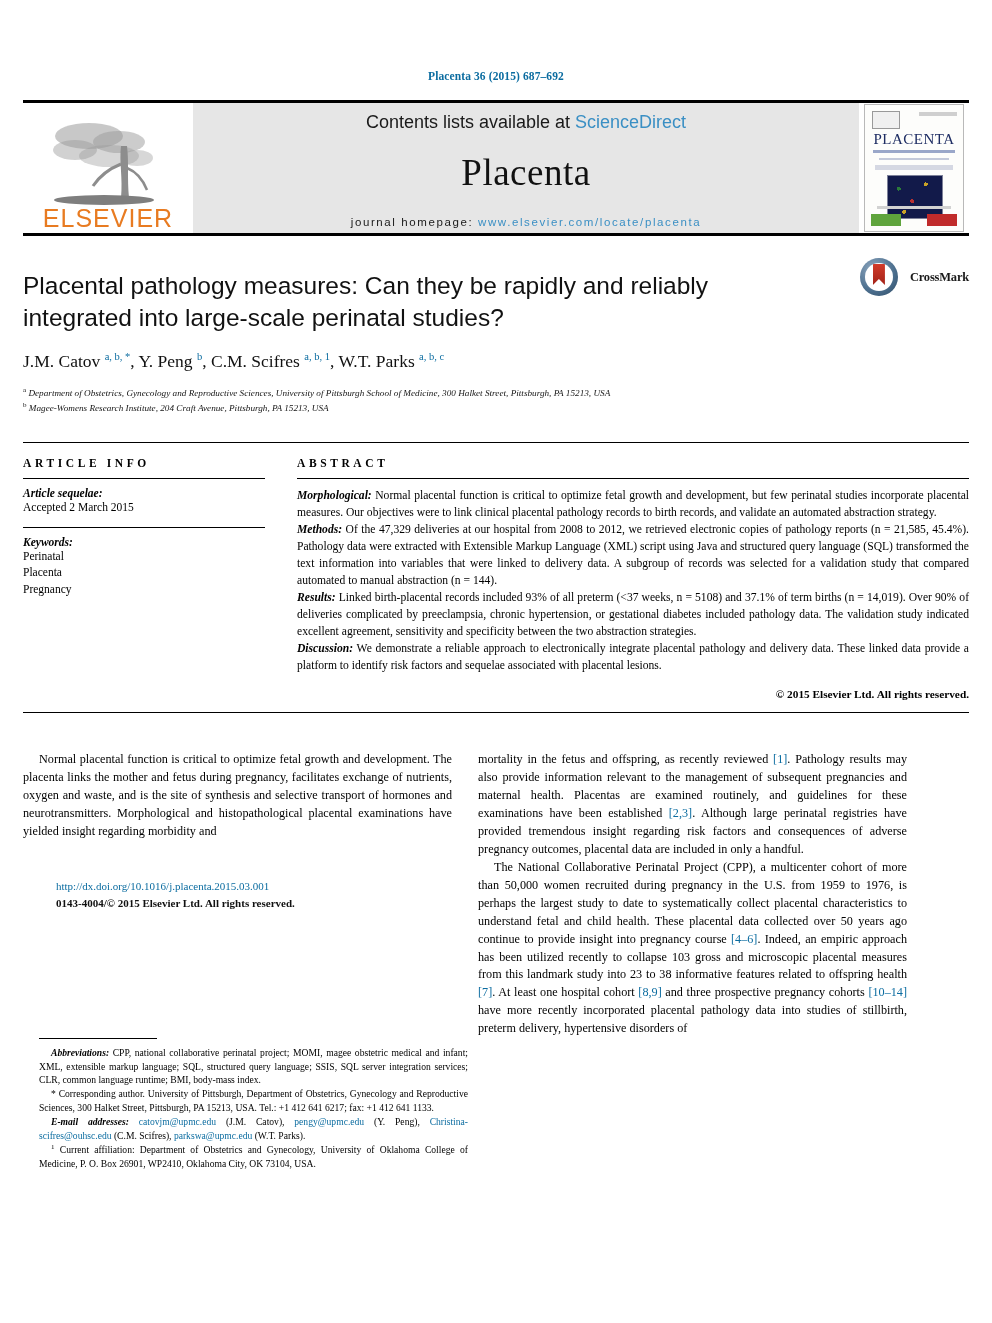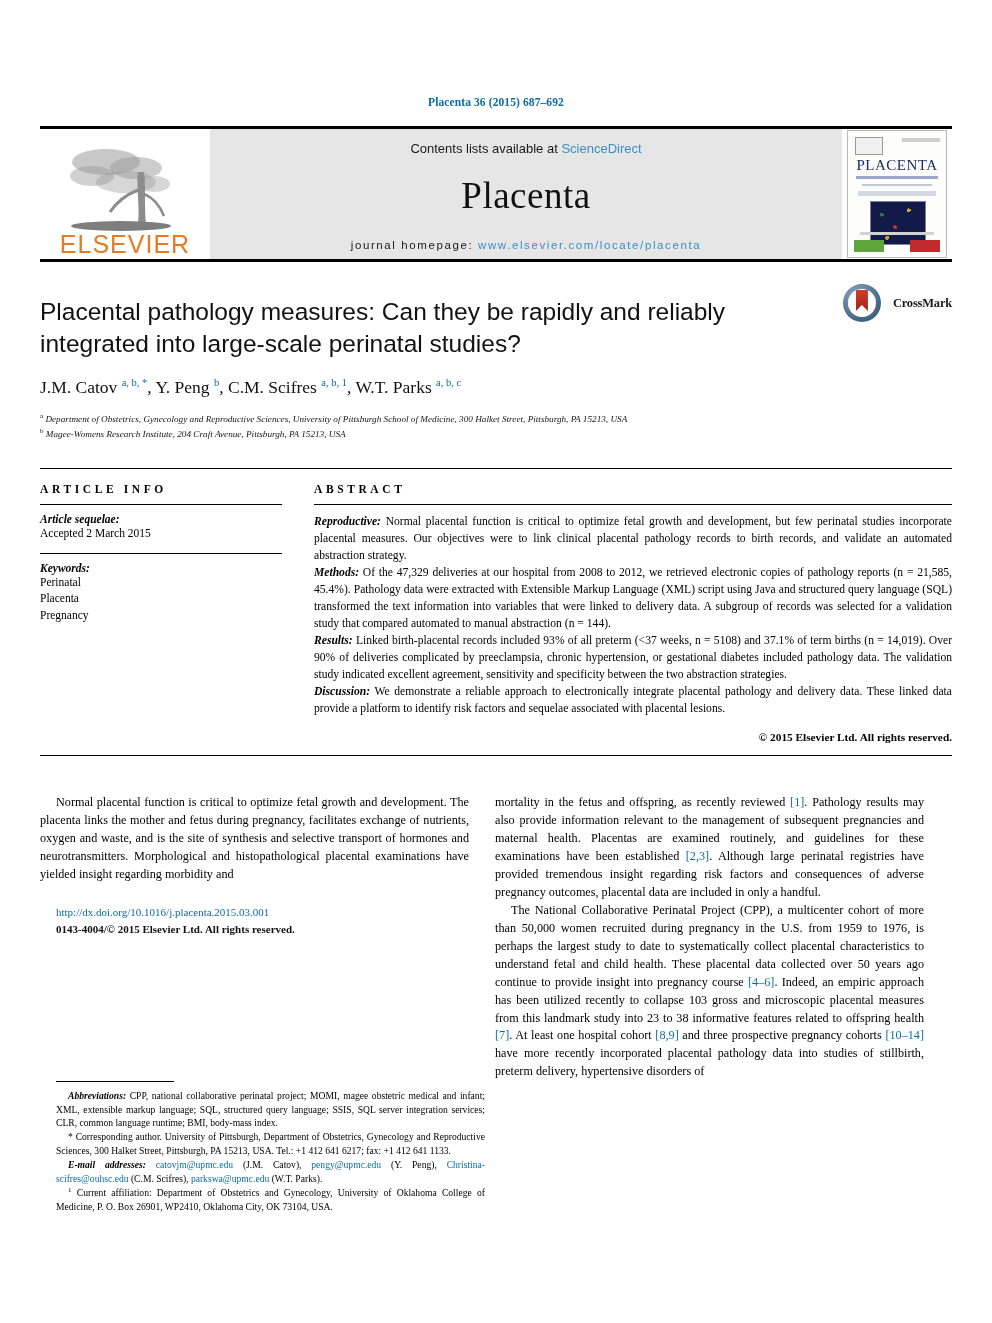--- a/index.html
+++ b/index.html
@@ -14,22 +14,21 @@
     font-family: "Liberation Serif", "DejaVu Serif", serif;
     color: #000000;
     position: relative;
     overflow: hidden;
   }
   .page {
     width: 992px;
     height: 959px;
     position: relative;
     box-sizing: border-box;
-    padding: 0 40px;
-    margin-top: 26px;
+    padding: 0 23px;
   }
 
   
   .running-head {
     text-align: center;
     color: #0b6ca0;
     font-size: 11.5px;
     font-weight: bold;
     padding-top: 70px;
     letter-spacing: 0.1px;
@@ -69,21 +68,21 @@
     flex: 1 1 auto;
     background: #e6e6e6;
     display: flex;
     flex-direction: column;
     align-items: center;
     justify-content: center;
     position: relative;
   }
   .contents-line {
     font-family: "Liberation Sans", sans-serif;
-    font-size: 13px;
+    font-size: 18px;
     color: #1a1a1a;
     margin-top: 4px;
   }
   .contents-line .sd {
     color: #3a8fc4;
   }
   .journal-name {
     font-family: "Liberation Serif", serif;
     font-size: 37px;
     color: #111;
@@ -482,21 +481,21 @@
       <div class="info-label">Keywords:</div>
       <div class="info-text">Perinatal</div>
       <div class="info-text">Placenta</div>
       <div class="info-text">Pregnancy</div>
     </div>
 
     <div class="col-abstract">
       <div class="section-caps">ABSTRACT</div>
       <div class="rule"></div>
       <div class="abstract-body">
-        <p><span class="lead">Reproductive:</span><span> Normal placental function is critical to optimize fetal growth and development, but few perinatal studies incorporate placental measures. Our objectives were to link clinical placental pathology records to birth records, and validate an automated abstraction strategy.</span></p>
+        <p><span class="lead">Morphological:</span><span> Normal placental function is critical to optimize fetal growth and development, but few perinatal studies incorporate placental measures. Our objectives were to link clinical placental pathology records to birth records, and validate an automated abstraction strategy.</span></p>
         <p><span class="lead">Methods:</span><span> Of the 47,329 deliveries at our hospital from 2008 to 2012, we retrieved electronic copies of pathology reports (n = 21,585, 45.4%). Pathology data were extracted with Extensible Markup Language (XML) script using Java and structured query language (SQL) transformed the text information into variables that were linked to delivery data. A subgroup of records was selected for a validation study that compared automated to manual abstraction (n = 144).</span></p>
         <p><span class="lead">Results:</span><span> Linked birth-placental records included 93% of all preterm (&lt;37 weeks, n = 5108) and 37.1% of term births (n = 14,019). Over 90% of deliveries complicated by preeclampsia, chronic hypertension, or gestational diabetes included pathology data. The validation study indicated excellent agreement, sensitivity and specificity between the two abstraction strategies.</span></p>
         <p><span class="lead">Discussion:</span><span> We demonstrate a reliable approach to electronically integrate placental pathology and delivery data. These linked data provide a platform to identify risk factors and sequelae associated with placental lesions.</span></p>
       </div>
       <div class="copyright">© 2015 Elsevier Ltd. All rights reserved.</div>
     </div>
   </div>
 
   <div class="after-abstract-rule"></div>
 

